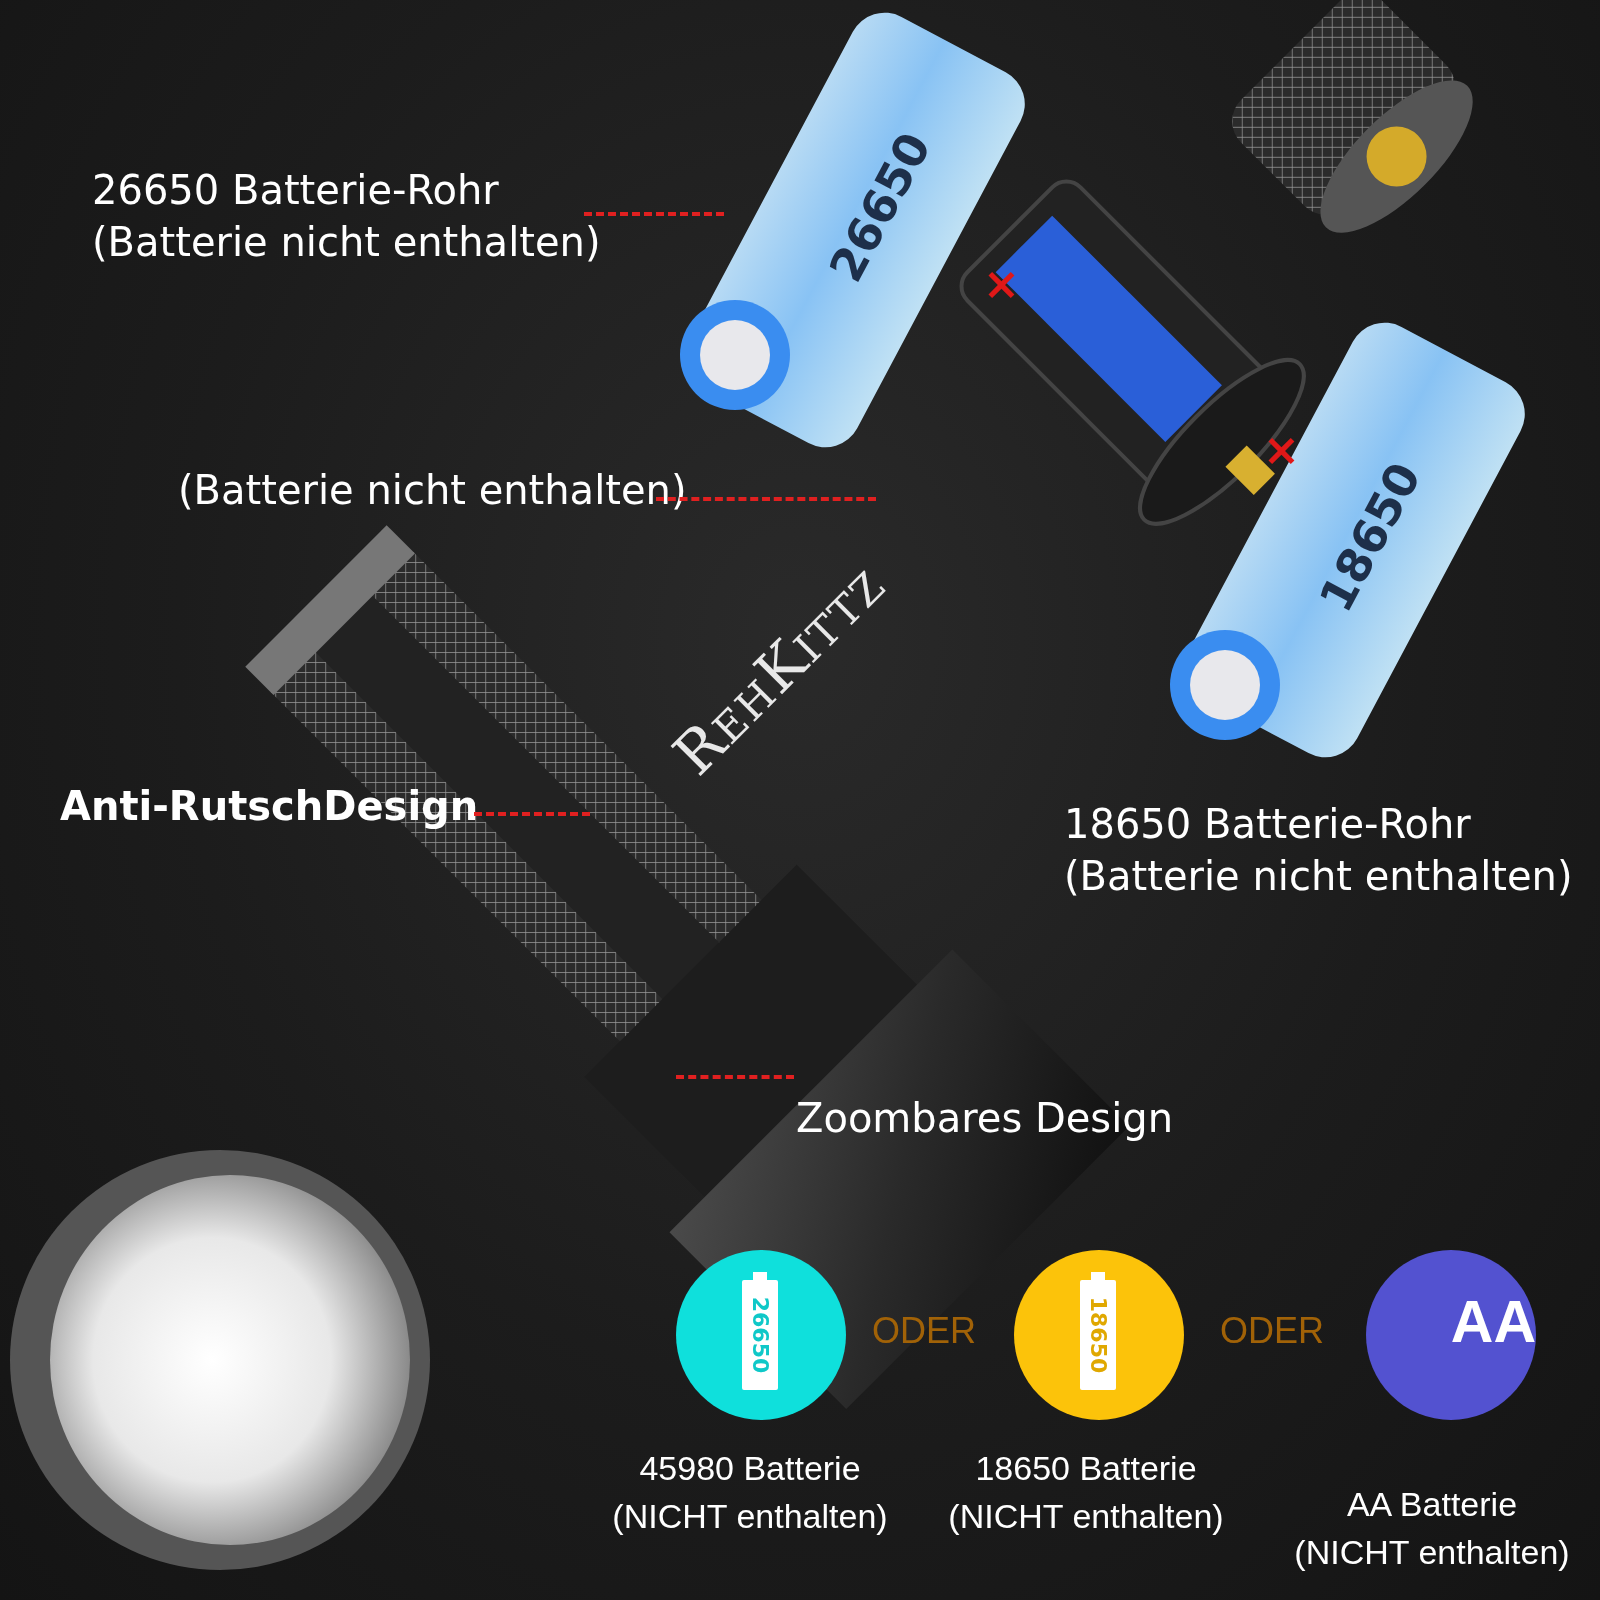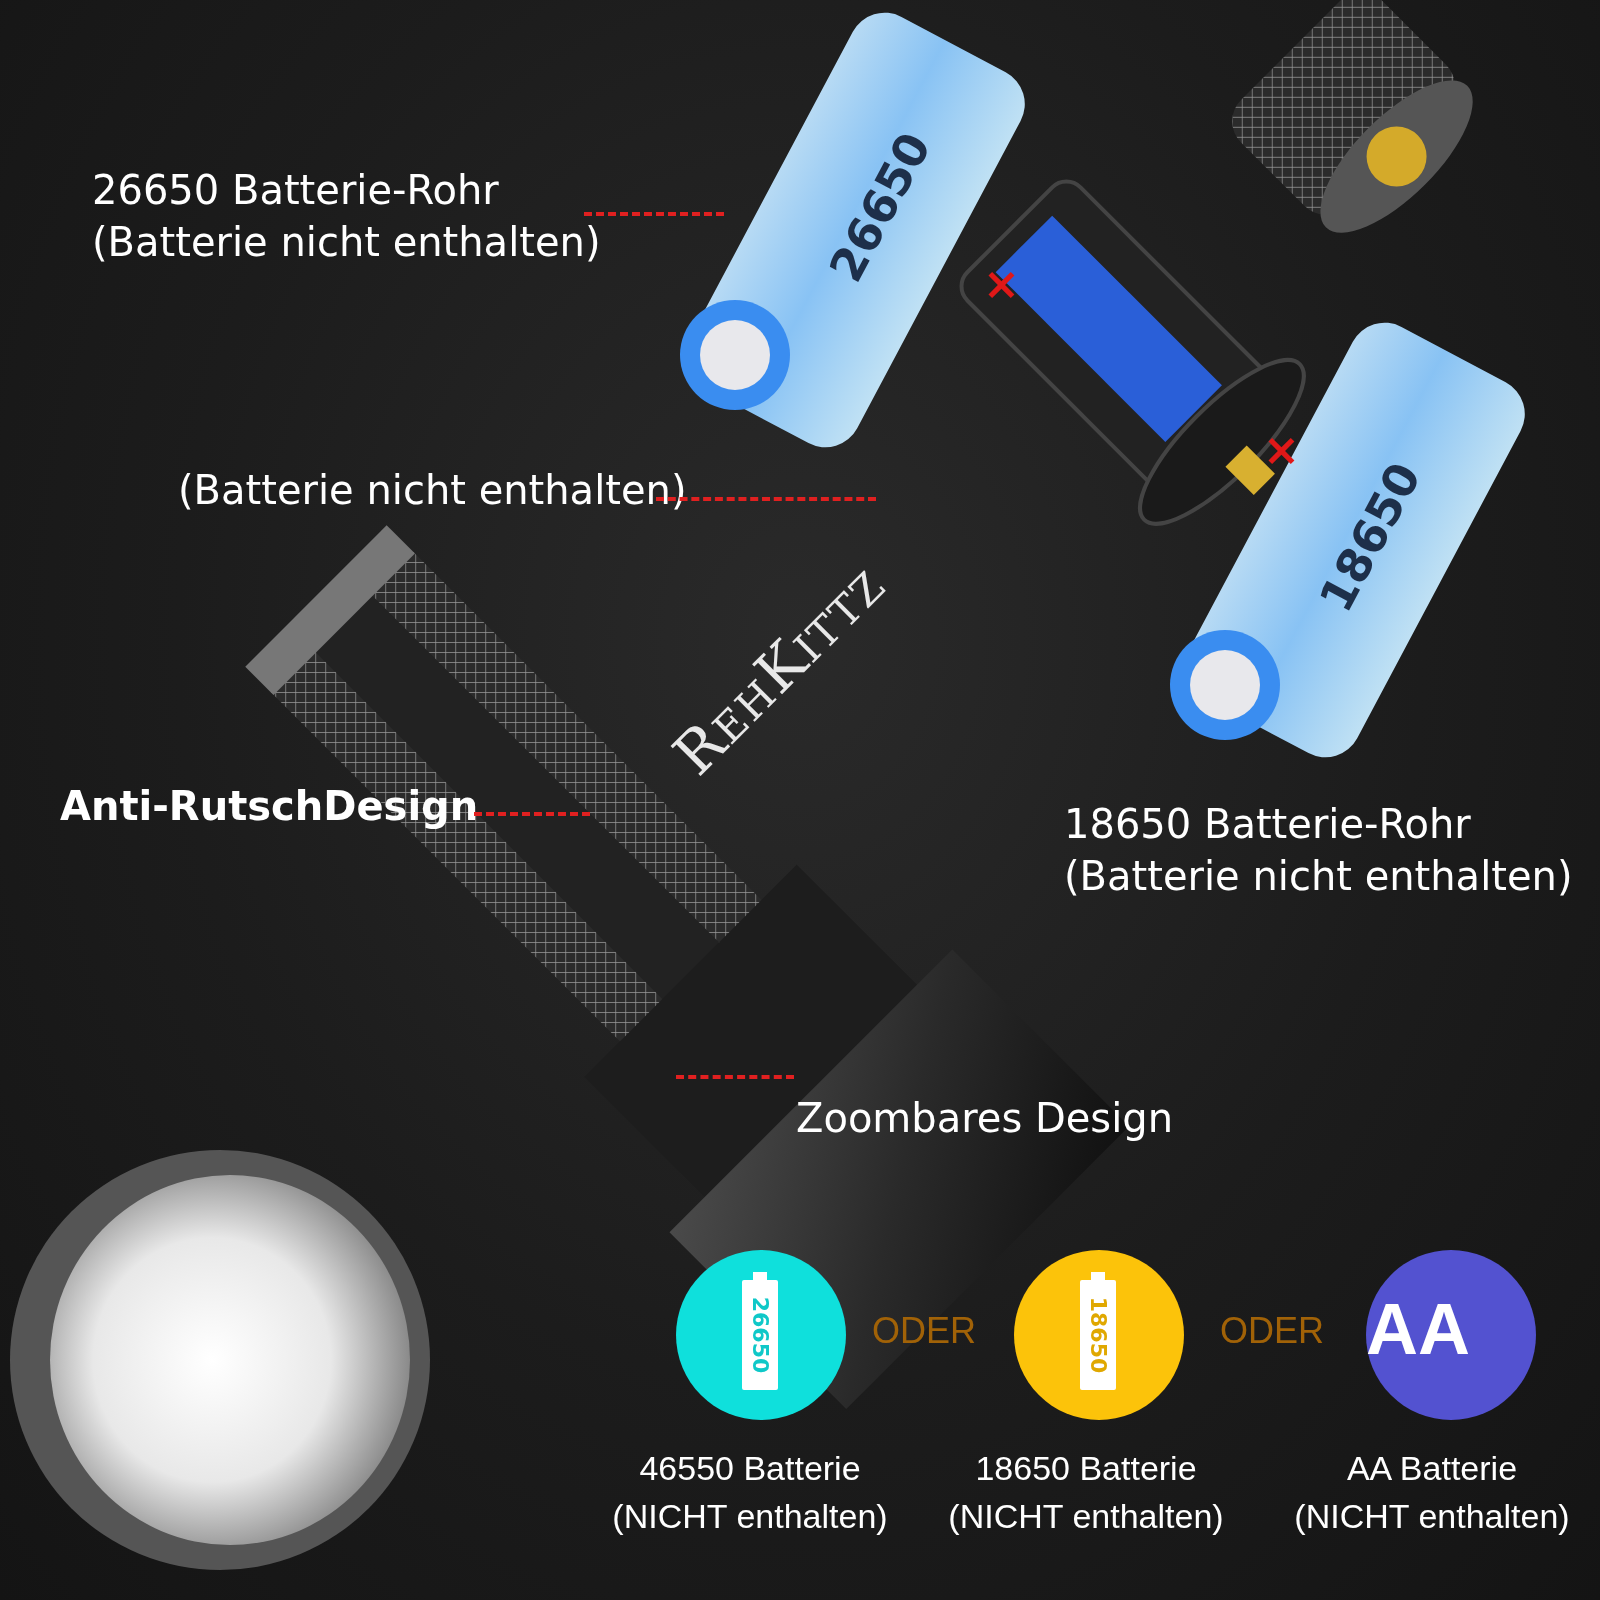--- a/index.html
+++ b/index.html
@@ -23,21 +23,21 @@
   .cell-cap::after { content: ""; position: absolute; left: 18%; top: 18%; width: 64%; height: 64%; border-radius: 50%; background: #e8e8ec; }
   .cell-text { position: absolute; color: #1d2f4a; font-weight: bold; font-size: 46px; }
 
   .bottom-icons { position: absolute; left: 660px; top: 1250px; width: 880px; height: 180px; }
   .circle { position: absolute; width: 170px; height: 170px; border-radius: 50%; top: 0; }
   .circle .bat {
     position: absolute; left: 66px; top: 30px; width: 36px; height: 110px; background: #fff; border-radius: 2px;
   }
   .circle .bat::before { content: ""; position: absolute; left: 11px; top: -8px; width: 14px; height: 8px; background: #fff; }
   .circle .bat span { position: absolute; left: 50%; top: 50%; transform: translate(-50%,-50%) rotate(90deg); font-size: 22px; font-weight: bold; white-space: nowrap; }
-  .circle .aa { position: absolute; left: 0; right: 0; top: 38px; text-align: left; font-size: 72px; font-weight: bold; color: #fff; font-family: "Liberation Sans", sans-serif; }
+  .circle .aa { position: absolute; left: 0; right: 0; top: 38px; text-align: right; font-size: 59px; font-weight: bold; color: #fff; font-family: "Liberation Sans", sans-serif; }
   .oder { position: absolute; top: 60px; font-size: 36px; color: #a16207; font-family: "Liberation Sans", sans-serif; }
   .cap { position: absolute; top: 1444px; text-align: center; font-size: 34px; line-height: 48px; color: #fff; white-space: nowrap; font-family: "Liberation Sans", sans-serif; }
 </style>
 </head>
 <body>
 
 <svg class="torch" viewBox="0 0 1600 1600" xmlns="http://www.w3.org/2000/svg">
   <defs>
     <linearGradient id="body" x1="0" y1="0" x2="1" y2="1">
       <stop offset="0" stop-color="#4a4a4a"></stop>
@@ -129,23 +129,23 @@
         <span style="color:#e0a800;">18650</span>
       </div>
   </div>
   <div class="oder" style="left:560px;">ODER</div>
   <div class="circle" style="left:706px; background:#5352d0;">
     <div class="aa">AA</div>
   </div>
 </div>
 
 <div class="cap" style="left:590px; width:320px;">
-  <div>46550 Batterie</div>
+  <div>45980 Batterie</div>
   <div>(NICHT enthalten)</div>
 </div>
 <div class="cap" style="left:926px; width:320px;">
   <div>18650 Batterie</div>
   <div>(NICHT enthalten)</div>
 </div>
-<div class="cap" style="left:1272px; width:320px;">
+<div class="cap" style="left:1272px; width:320px;margin-top:36px;">
   <div>AA Batterie</div>
   <div>(NICHT enthalten)</div>
 </div>
 
 </body></html>

